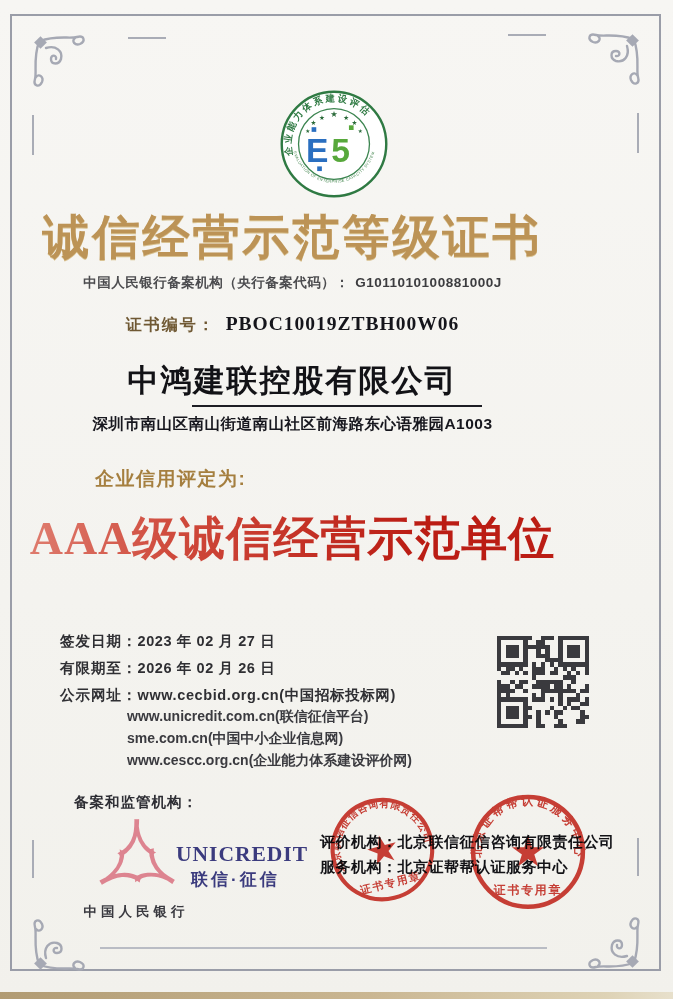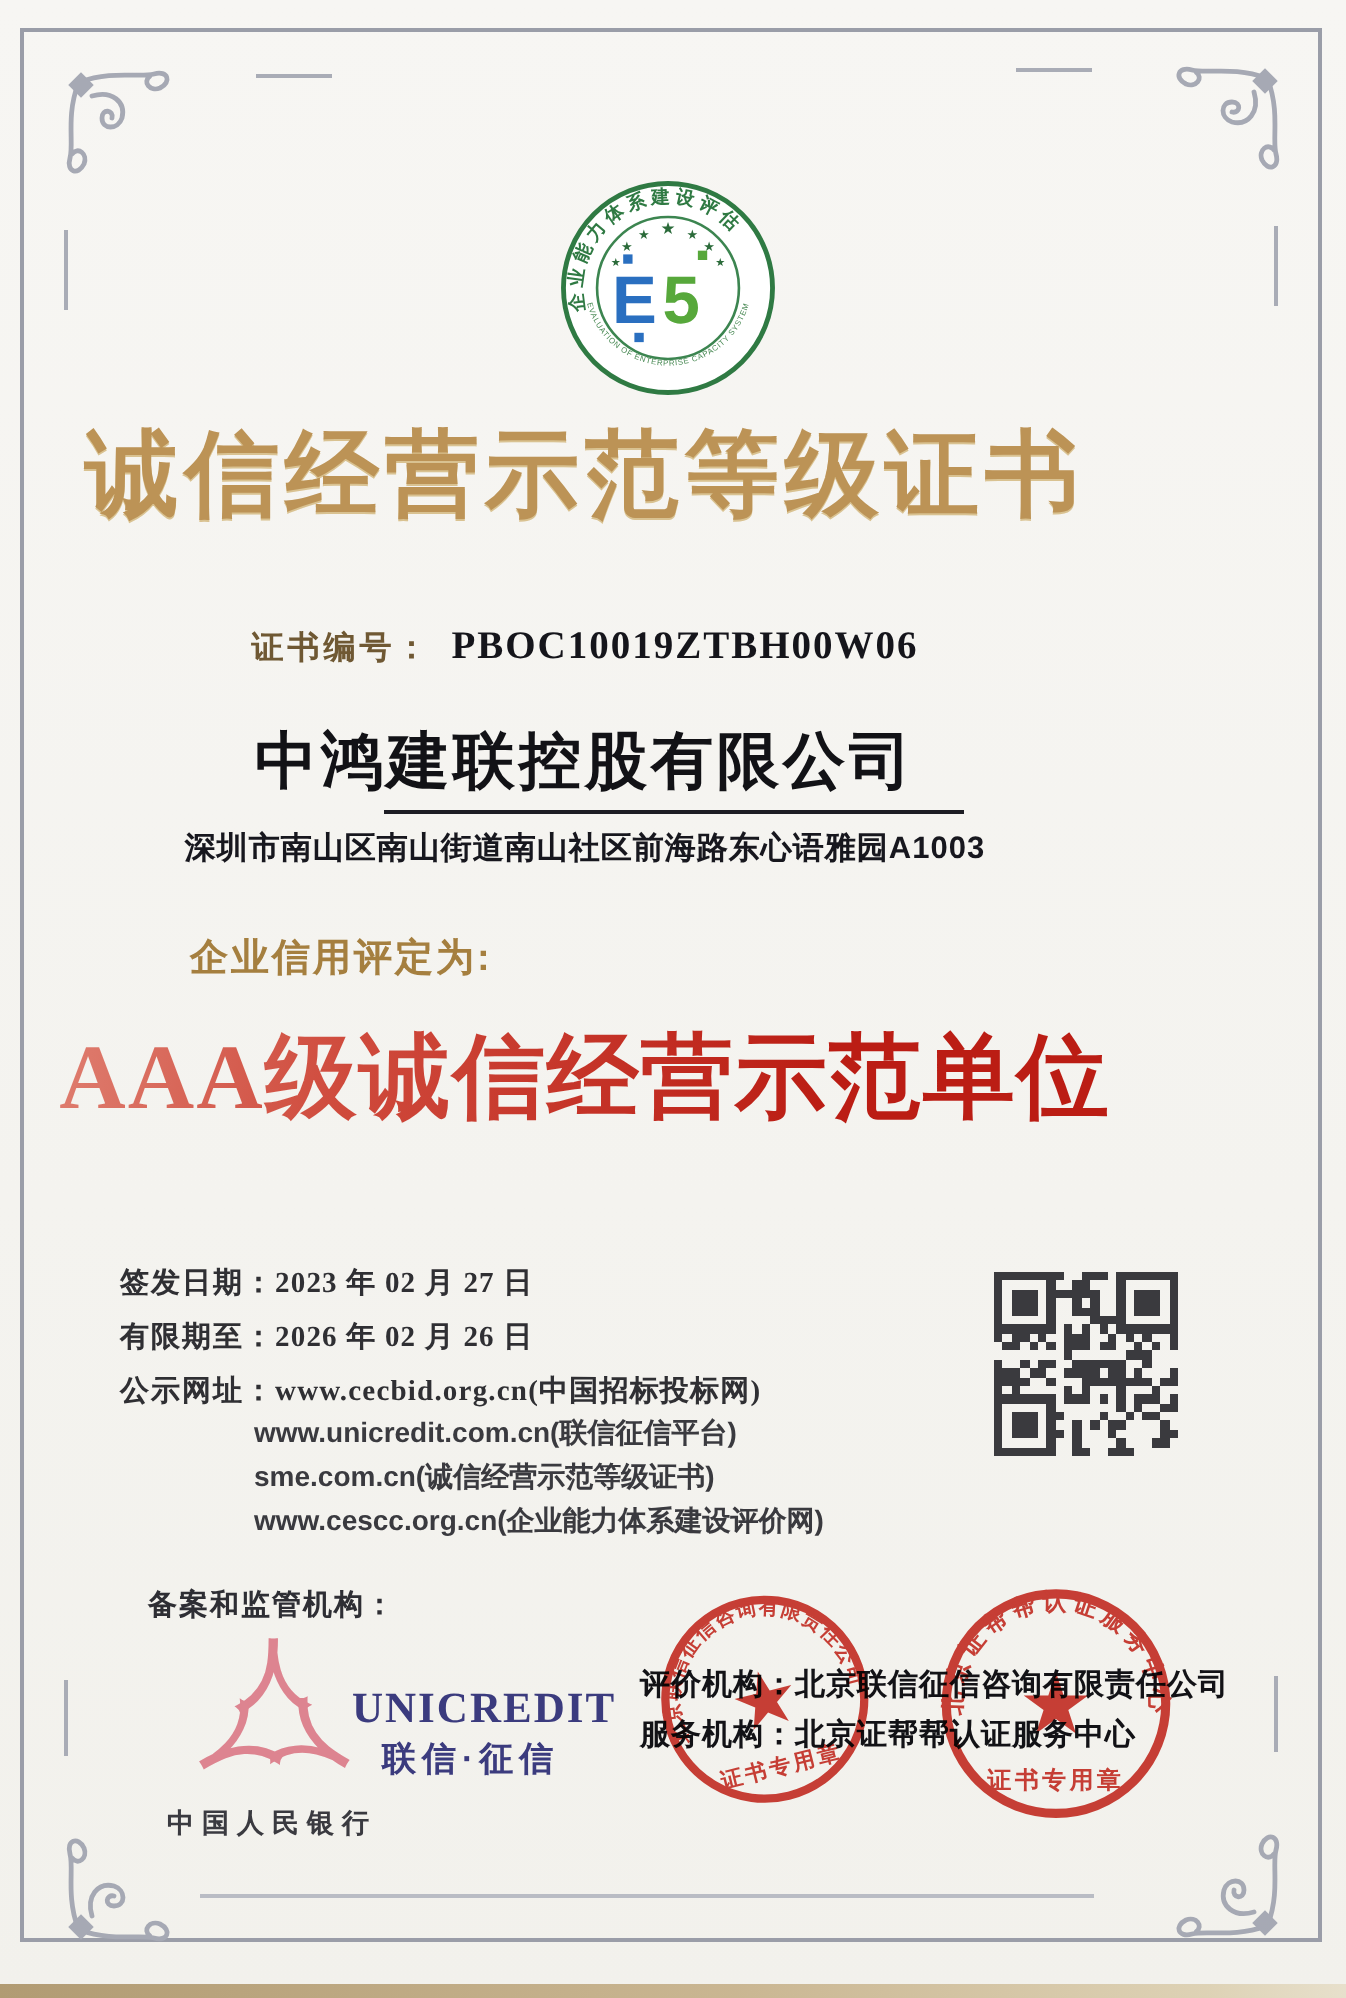--- a/index.html
+++ b/index.html
@@ -28,21 +28,21 @@
     color:#15151b;letter-spacing:1px;margin-left:10px;}
   .company{top:360px;font-family:"Liberation Serif","DejaVu Serif",serif;
     font-size:31px;font-weight:800;color:#121216;letter-spacing:2px;}
   .company-line{left:192px;top:405px;width:290px;height:2px;background:#1d1d24;}
   .address{top:414px;font-size:15.5px;font-weight:700;color:#17171e;letter-spacing:.5px;}
   .rating-label{left:95px;top:466px;font-size:19px;font-weight:800;color:#a57f3f;letter-spacing:1.5px;}
   .rating{top:508px;font-family:"Liberation Serif","DejaVu Serif",serif;
     font-size:46px;font-weight:800;letter-spacing:1px;
     background:linear-gradient(100deg,#e2887a 0%,#cf4a3c 30%,#bb1d14 70%);
     -webkit-background-clip:text;background-clip:text;color:transparent;}
-  .dline{left:60px;font-size:14.5px;font-weight:600;color:#2f2f33;letter-spacing:.6px;font-family:Liberation Serif, serif;}
+  .dline{left:60px;font-size:14.5px;font-weight:600;color:#2f2f33;letter-spacing:.6px;}
   .dline .lab{letter-spacing:1px;}
   .site{left:127px;font-size:14px;font-weight:600;color:#3a3a3f;}
   .qr{left:497px;top:636px;width:92px;height:92px;display:grid;
     grid-template-columns:repeat(21,1fr);grid-template-rows:repeat(21,1fr);}
   .qr div{background:transparent;}
   .qr div.on{background:#3a3a3e;}
   .qr-cap{left:462px;top:748px;width:162px;text-align:center;font-size:13.5px;
     font-weight:700;color:#26262b;letter-spacing:2.5px;}
   .record-label{left:74px;top:793px;font-size:14.5px;font-weight:700;color:#2e2e34;letter-spacing:1px;}
   .pboc-name{left:66px;top:903px;width:140px;text-align:center;
@@ -136,20 +136,23 @@
         <text x="42" y="79" font-size="36" fill="#2a6fc0" text-anchor="middle">E</text>
         <text x="67" y="79" font-size="36" fill="#57a83b" text-anchor="middle">5</text>
         <rect x="36" y="42" width="5" height="5" fill="#2a6fc0"></rect>
         <rect x="76" y="40" width="5" height="5" fill="#57a83b"></rect>
         <rect x="42" y="84" width="5" height="5" fill="#2a6fc0"></rect>
       </g>
     </svg>
 
     <div class="abs center title">诚信经营示范等级证书</div>
 
+    <div class="abs center filing">
+      <span class="lab">中国人民银行备案机构（央行备案代码）：</span><span class="code">G1011010100881000J</span>
+    </div>
 
     <div class="abs center certno">
       <span class="lab">证书编号：</span><span class="val">PBOC10019ZTBH00W06</span>
     </div>
 
     <div class="abs center company">中鸿建联控股有限公司</div>
     <div class="abs company-line"></div>
     <div class="abs center address">深圳市南山区南山街道南山社区前海路东心语雅园A1003</div>
 
     <div class="abs rating-label">企业信用评定为:</div>
@@ -158,21 +161,21 @@
     <div class="abs dline" style="top:632px">
       <span class="lab">签发日期：</span><span>2023 年 02 月 27 日</span>
     </div>
     <div class="abs dline" style="top:659px">
       <span class="lab">有限期至：</span><span>2026 年 02 月 26 日</span>
     </div>
     <div class="abs dline" style="top:686px">
       <span class="lab">公示网址：</span><span>www.cecbid.org.cn(中国招标投标网)</span>
     </div>
     <div class="abs site" style="top:708px">www.unicredit.com.cn(联信征信平台)</div>
-    <div class="abs site" style="top:730px">sme.com.cn(诚信经营示范等级证书)</div>
+    <div class="abs site" style="top:730px">sme.com.cn(中国中小企业信息网)</div>
     <div class="abs site" style="top:752px">www.cescc.org.cn(企业能力体系建设评价网)</div>
 
     <div class="abs qr" id="qr-grid">
         <div class="on"></div>
         <div class="on"></div>
         <div class="on"></div>
         <div class="on"></div>
         <div class="on"></div>
         <div class="on"></div>
         <div class="on"></div>

